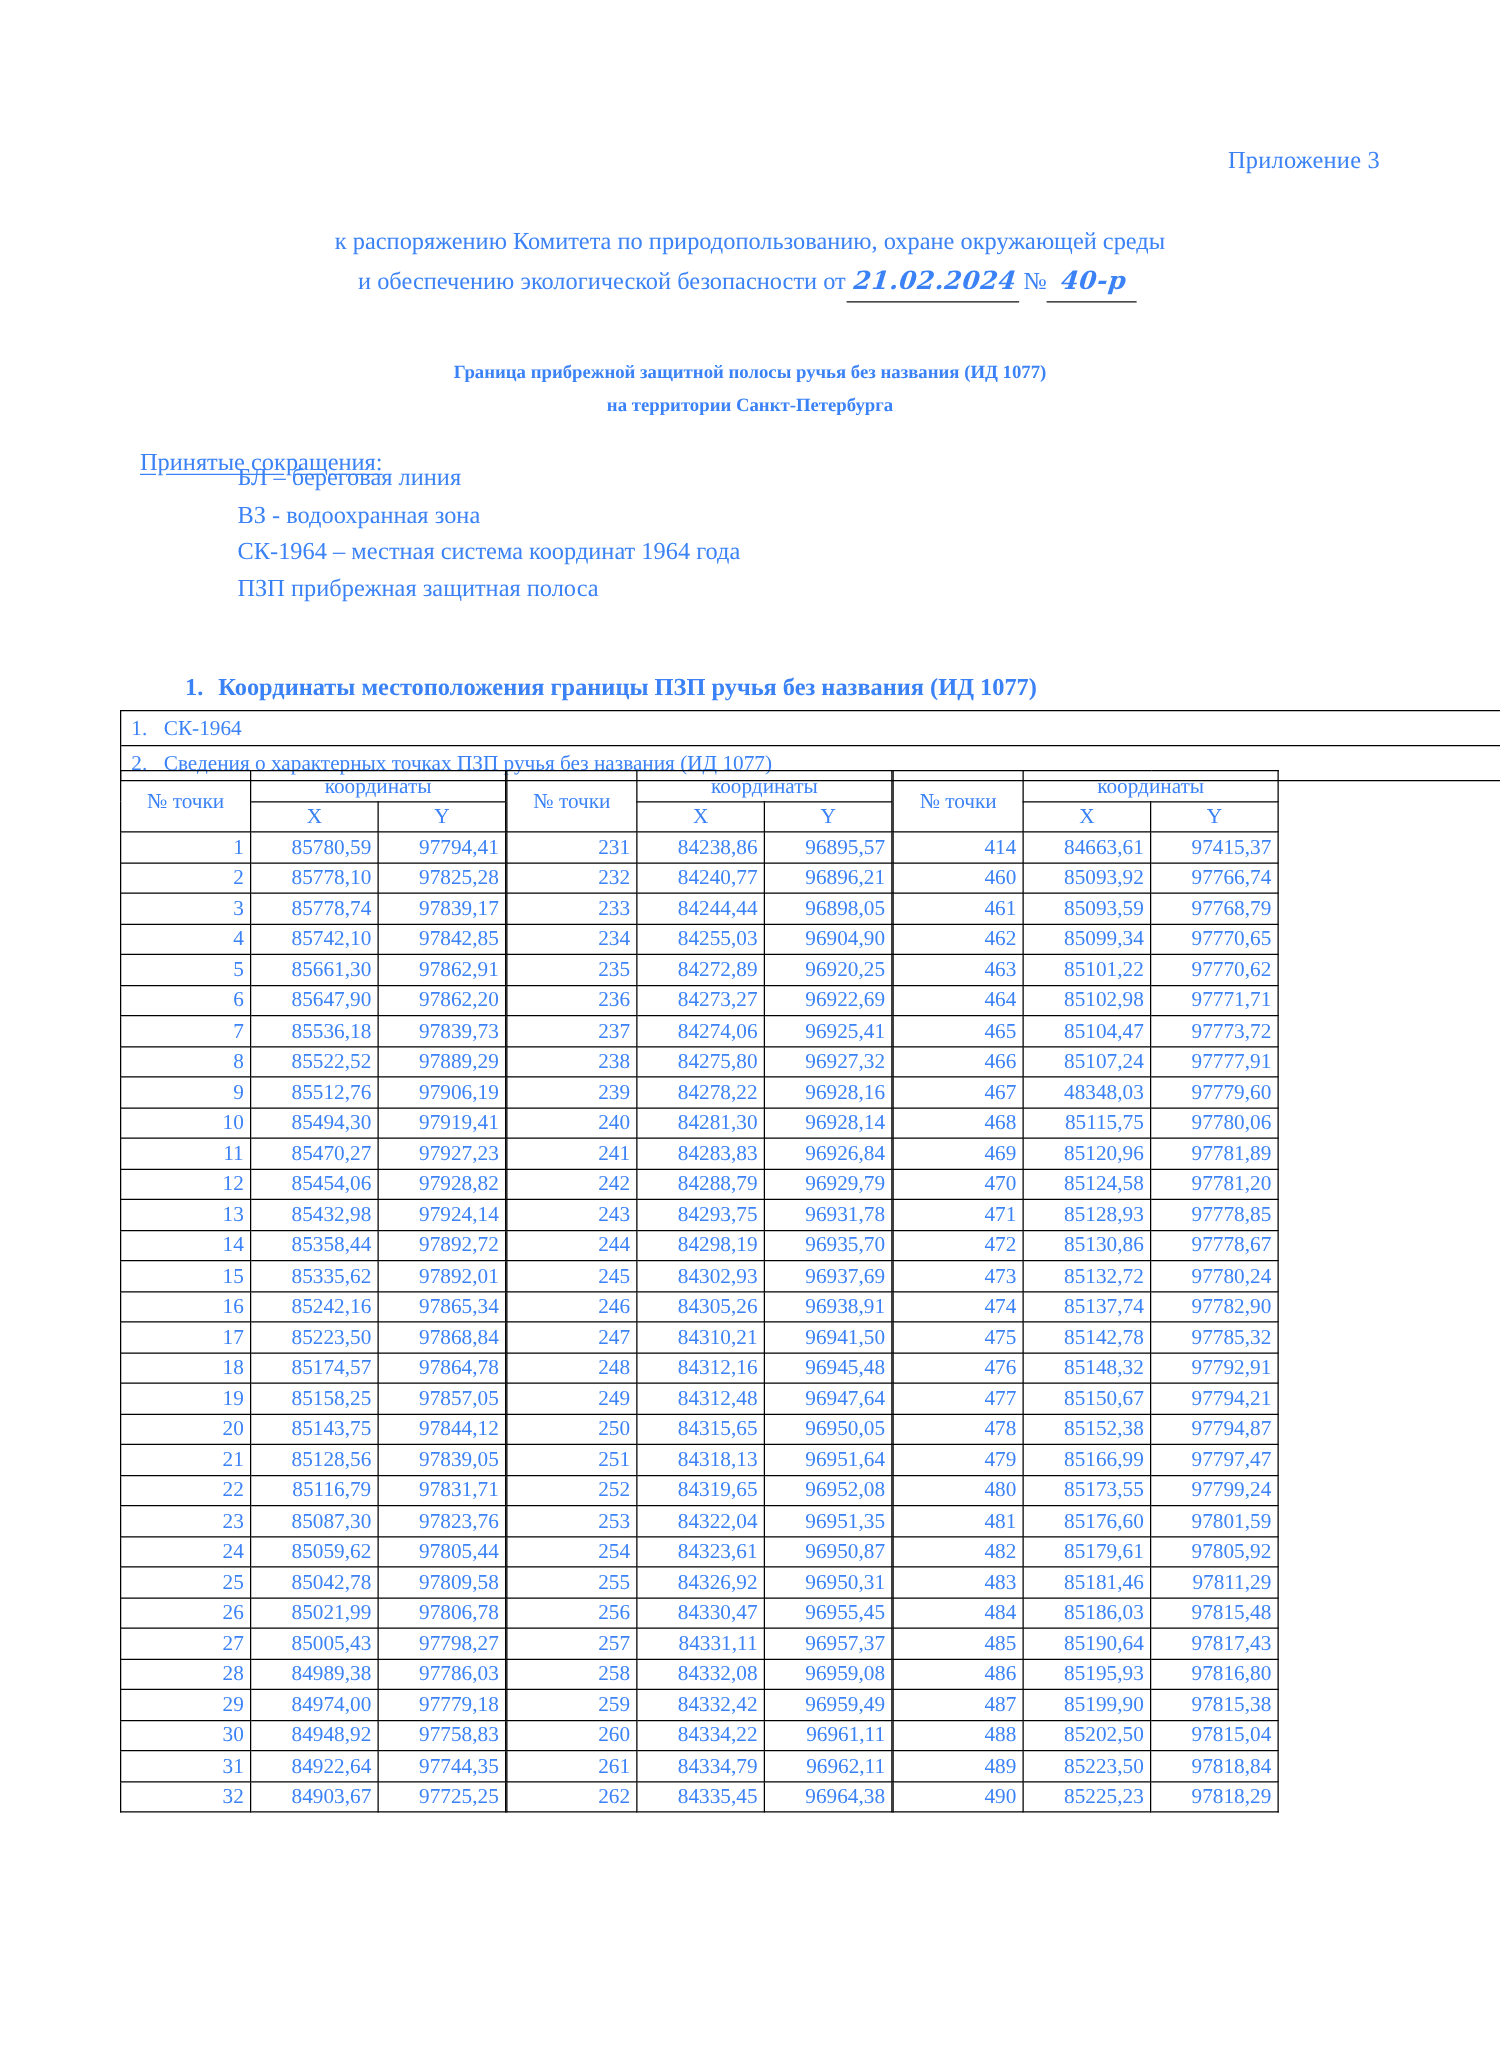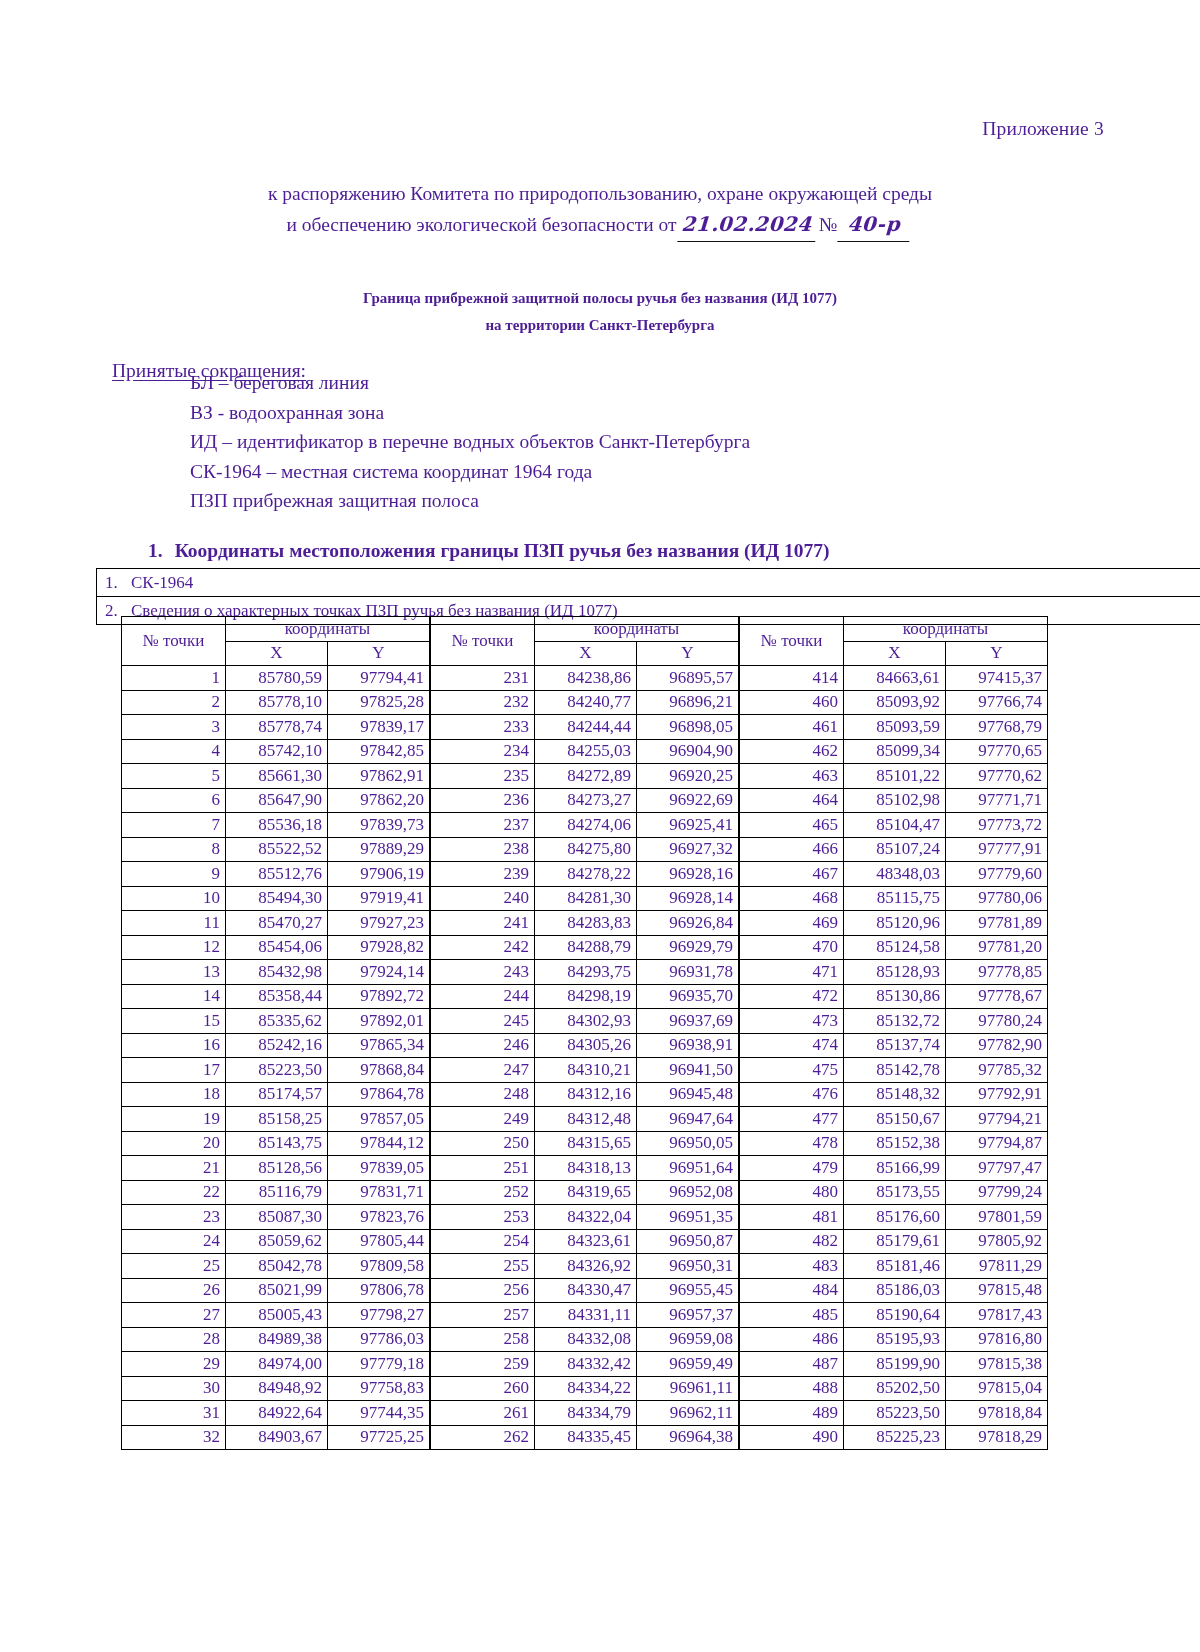--- a/index.html
+++ b/index.html
@@ -6,21 +6,21 @@
     margin: 0;
     padding: 0;
     background: #ffffff;
   }
   .page {
     position: relative;
     width: 1200px;
     height: 1652px;
     background: #ffffff;
     font-family: "Liberation Serif", "DejaVu Serif", serif;
-    color: #4c1d95;
+    color: #3b82f6;
     overflow: hidden;
   }
 
   
   .appendix-no {
     position: absolute;
     top: 118px;
     right: 96px;
     font-size: 19.5px;
     letter-spacing: 0.2px;
@@ -115,21 +115,21 @@
   }
   .frame-row .rn { display: inline-block; min-width: 26px; }
 
   
   .tables {
     position: absolute;
     top: 616px;
     left: 96px;
     width: 952px;
     display: flex;
-    justify-content: flex-end;
+    justify-content: flex-start;
   }
   table.coords {
     border-collapse: collapse;
     font-size: 17px;
     table-layout: fixed;
     width: 308px;
   }
   table.coords th,
   table.coords td {
     border: 1.3px solid #000;
@@ -168,21 +168,20 @@
 
   <div class="doc-title">
     <div>Граница прибрежной защитной полосы ручья без названия (ИД 1077)</div>
     <div>на территории Санкт-Петербурга</div>
   </div>
 
   <div class="abbr-heading">Принятые сокращения:</div>
   <div class="abbr-list">
     <div>БЛ – береговая линия</div>
     <div>ВЗ - водоохранная зона</div>
-    <div>ИД – идентификатор в перечне водных объектов Санкт-Петербурга</div>
     <div>СК-1964 – местная система координат 1964 года</div>
     <div>ПЗП   прибрежная защитная полоса</div>
   </div>
 
   <div class="section-heading">
     <span class="num">1.</span><span>Координаты местоположения границы ПЗП ручья без названия (ИД 1077)</span>
   </div>
 
   <div class="frame">
     <div class="frame-row">

